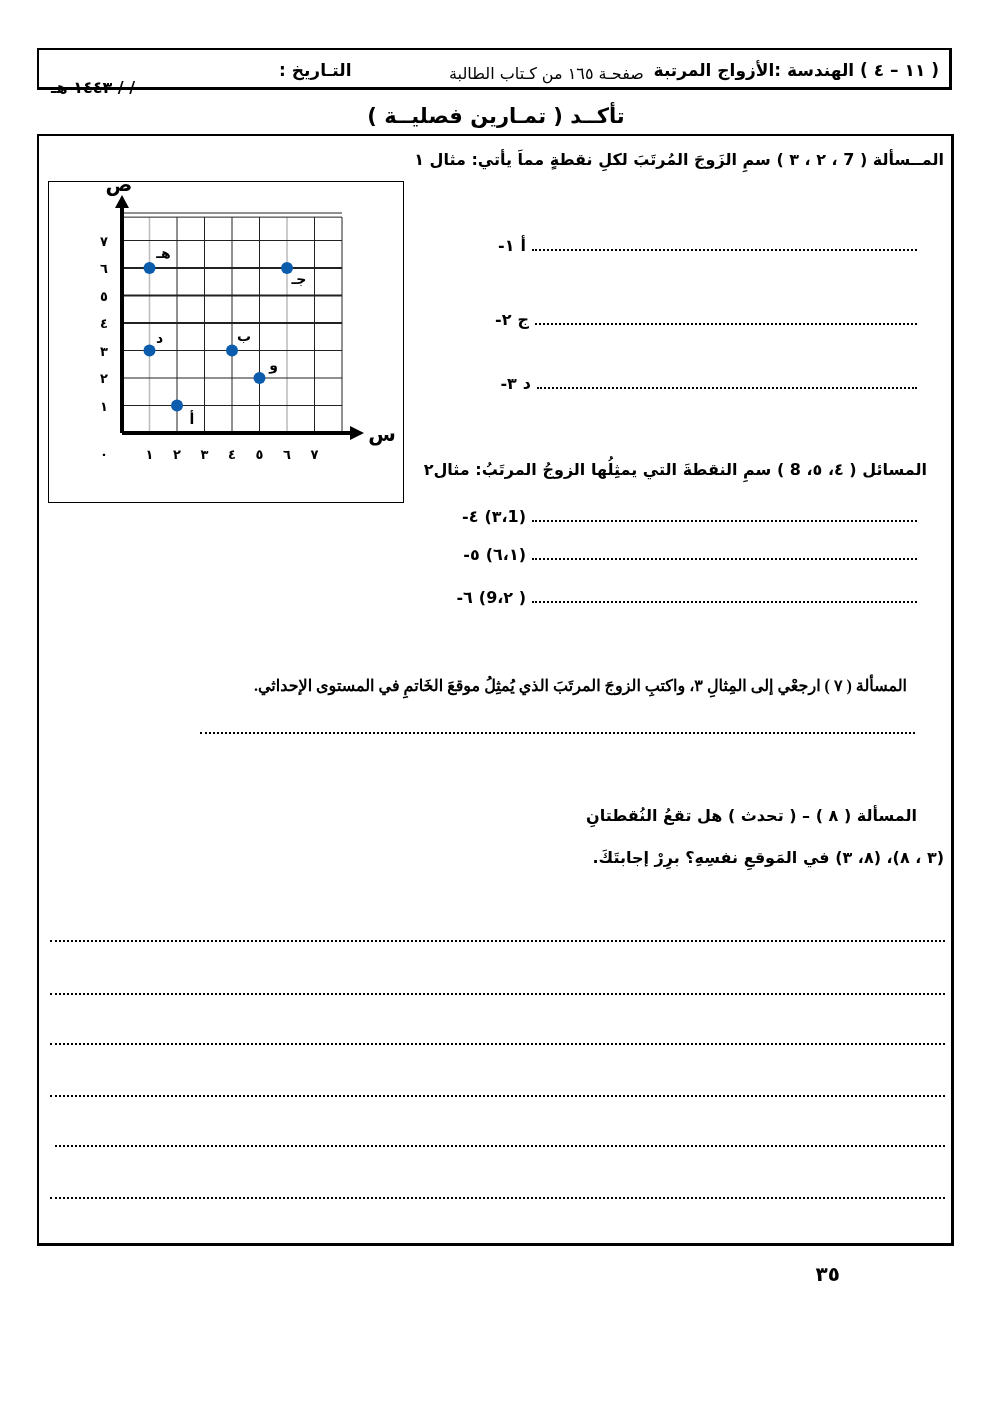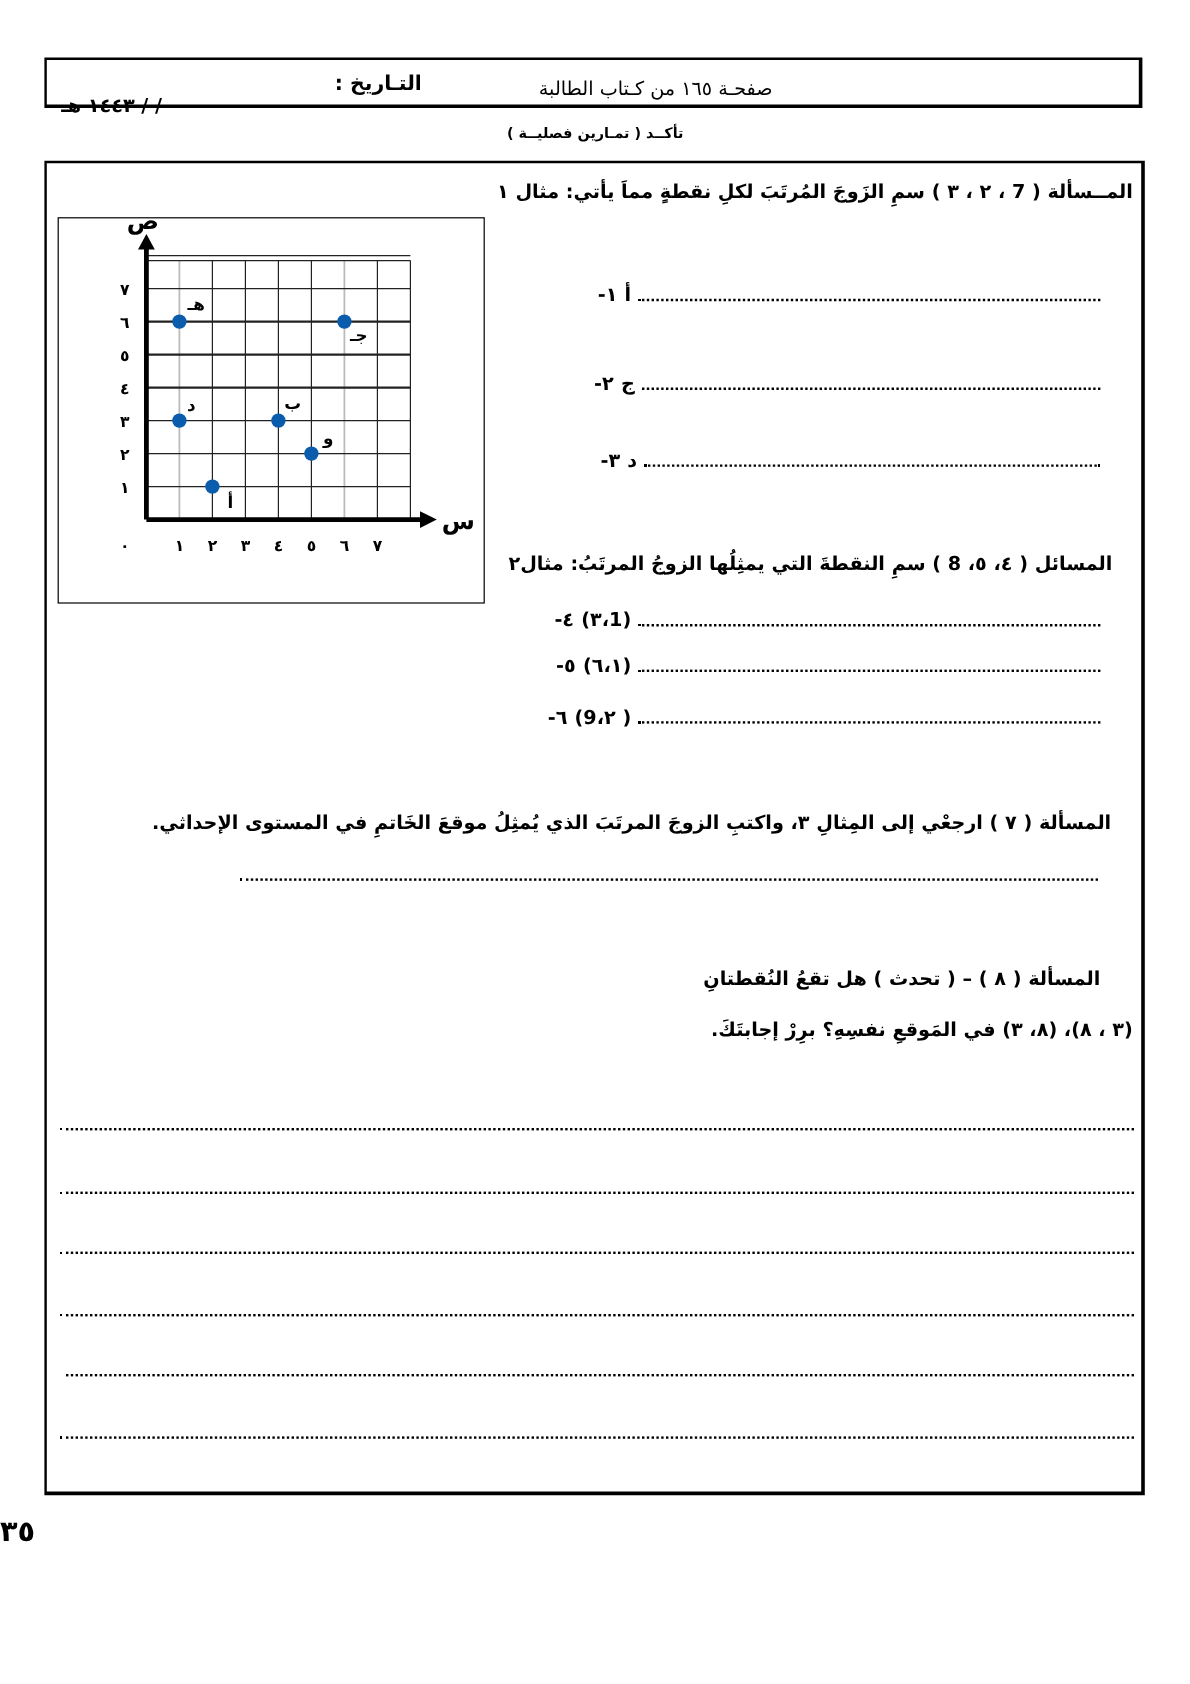--- a/index.html
+++ b/index.html
@@ -6,36 +6,37 @@
   body { width: 992px; height: 1403px; position: relative; overflow: hidden;
          font-family: "DejaVu Sans", sans-serif; color: #000; }
   .abs { position: absolute; }
   .header-box { left: 37px; top: 48px; width: 915px; height: 42px; border: 2px solid #000;
                 border-right-width: 3px; border-bottom-width: 3px; box-sizing: border-box; }
   .hdr-text { direction: rtl; white-space: nowrap; }
   .hdr-title { right: 10px; top: 10px; font-size: 17px; font-weight: bold; }
   .hdr-page { left: 410px; top: 14px; font-size: 16px; }
   .hdr-date-label { left: 240px; top: 10px; font-size: 17px; font-weight: bold; text-align: center; }
   .hdr-date-value { left: 12px; top: 28px; font-size: 16px; font-weight: bold; direction: rtl; }
-  .subtitle { left: 0; width: 992px; top: 104px; text-align: center; font-size: 12px; font-weight: bold; direction: rtl; }
+  .subtitle { left: 0; width: 992px; top: 104px; text-align: center; font-size: 21px; font-weight: bold; direction: rtl; }
   .main-box { left: 37px; top: 134px; width: 917px; height: 1112px; border: 2px solid #000;
               border-right-width: 3px; border-bottom-width: 3px; box-sizing: border-box; }
   .rtl { direction: rtl; white-space: nowrap; }
   .q-head { font-size: 16px; font-weight: bold; }
   .item { font-size: 16px; font-weight: bold; display: flex; flex-direction: row-reverse; align-items: baseline; gap: 6px; }
   .dots { border-bottom: 2px dotted #000; height: 0; display: inline-block; }
   .graph-box { left: 48px; top: 181px; width: 356px; height: 322px; border: 1.5px solid #000; box-sizing: border-box; background: #fff; }
   .answer-line { border-bottom: 2px dotted #000; height: 0; }
-  .page-number { left: 0; width: 840px; top: 1262px; text-align: left; font-size: 24px; font-weight: bold; }
+  .page-number { left: 0; width: 840px; top: 1262px; text-align: right; font-size: 20px; font-weight: bold; }
   svg text { font-family: "DejaVu Sans", sans-serif; }
 </style>
 </head>
 <body>
 
 <div class="abs header-box">
+  <span class="abs hdr-text hdr-title">( ١١ – ٤ ) الهندسة :الأزواج المرتبة</span>
   <span class="abs hdr-text hdr-page">صفحـة ١٦٥ من كـتاب الطالبة</span>
   <span class="abs hdr-text hdr-date-label">التـاريخ :</span>
   <span class="abs hdr-date-value">/     /    ١٤٤٣ هـ</span>
 </div>
 
 <div class="abs subtitle">تأكــد  (  تمـارين فصليــة  )</div>
 
 <div class="abs main-box"></div>
 
 <div class="abs rtl q-head" style="right:48px; top:150px;">المــسألة ( 7 ، ٢ ، ٣ ) سمِ الزَوجَ المُرتَبَ لكلِ نقطةٍ مماَ يأتي:  مثال ١</div>
@@ -121,21 +122,21 @@
   <span>٥-</span>
   <span>(٦،١)</span>
   <span class="dots" style="width:385px;"></span>
 </div>
 <div class="abs item rtl" style="right:75px; top:588px;">
   <span>٦-</span>
   <span>( ٢،9)</span>
   <span class="dots" style="width:385px;"></span>
 </div>
 
-<div class="abs rtl q-head" style="right:66px; top:676px;">المسألة ( ٧ ) ارجعْي إلى المِثالِ ٣، واكتبِ الزوجَ المرتَبَ الذي يُمثِلُ موقعَ الخَاتمِ في المستوى الإحداثي.</div>
+<div class="abs rtl q-head" style="right:85px; top:676px;font-family:Liberation Serif, serif;">المسألة ( ٧ ) ارجعْي إلى المِثالِ ٣، واكتبِ الزوجَ المرتَبَ الذي يُمثِلُ موقعَ الخَاتمِ في المستوى الإحداثي.</div>
 <div class="abs answer-line" style="left:200px; width:715px; top:732px;"></div>
 
 <div class="abs rtl q-head" style="right:75px; top:806px;">المسألة ( ٨ )  –  ( تحدث ) هل تقعُ النُقطتانِ</div>
 <div class="abs rtl q-head" style="right:48px; top:848px;">(٣ ، ٨)، (٨، ٣) في المَوقعِ نفسِهِ؟ برِرْ إجابتَكَ.</div>
 
 <div class="abs answer-line" style="left:50px; width:895px; top:940px;"></div>
 <div class="abs answer-line" style="left:50px; width:895px; top:993px;"></div>
 <div class="abs answer-line" style="left:50px; width:895px; top:1043px;"></div>
 <div class="abs answer-line" style="left:50px; width:895px; top:1095px;"></div>
 <div class="abs answer-line" style="left:55px; width:890px; top:1145px;"></div>

